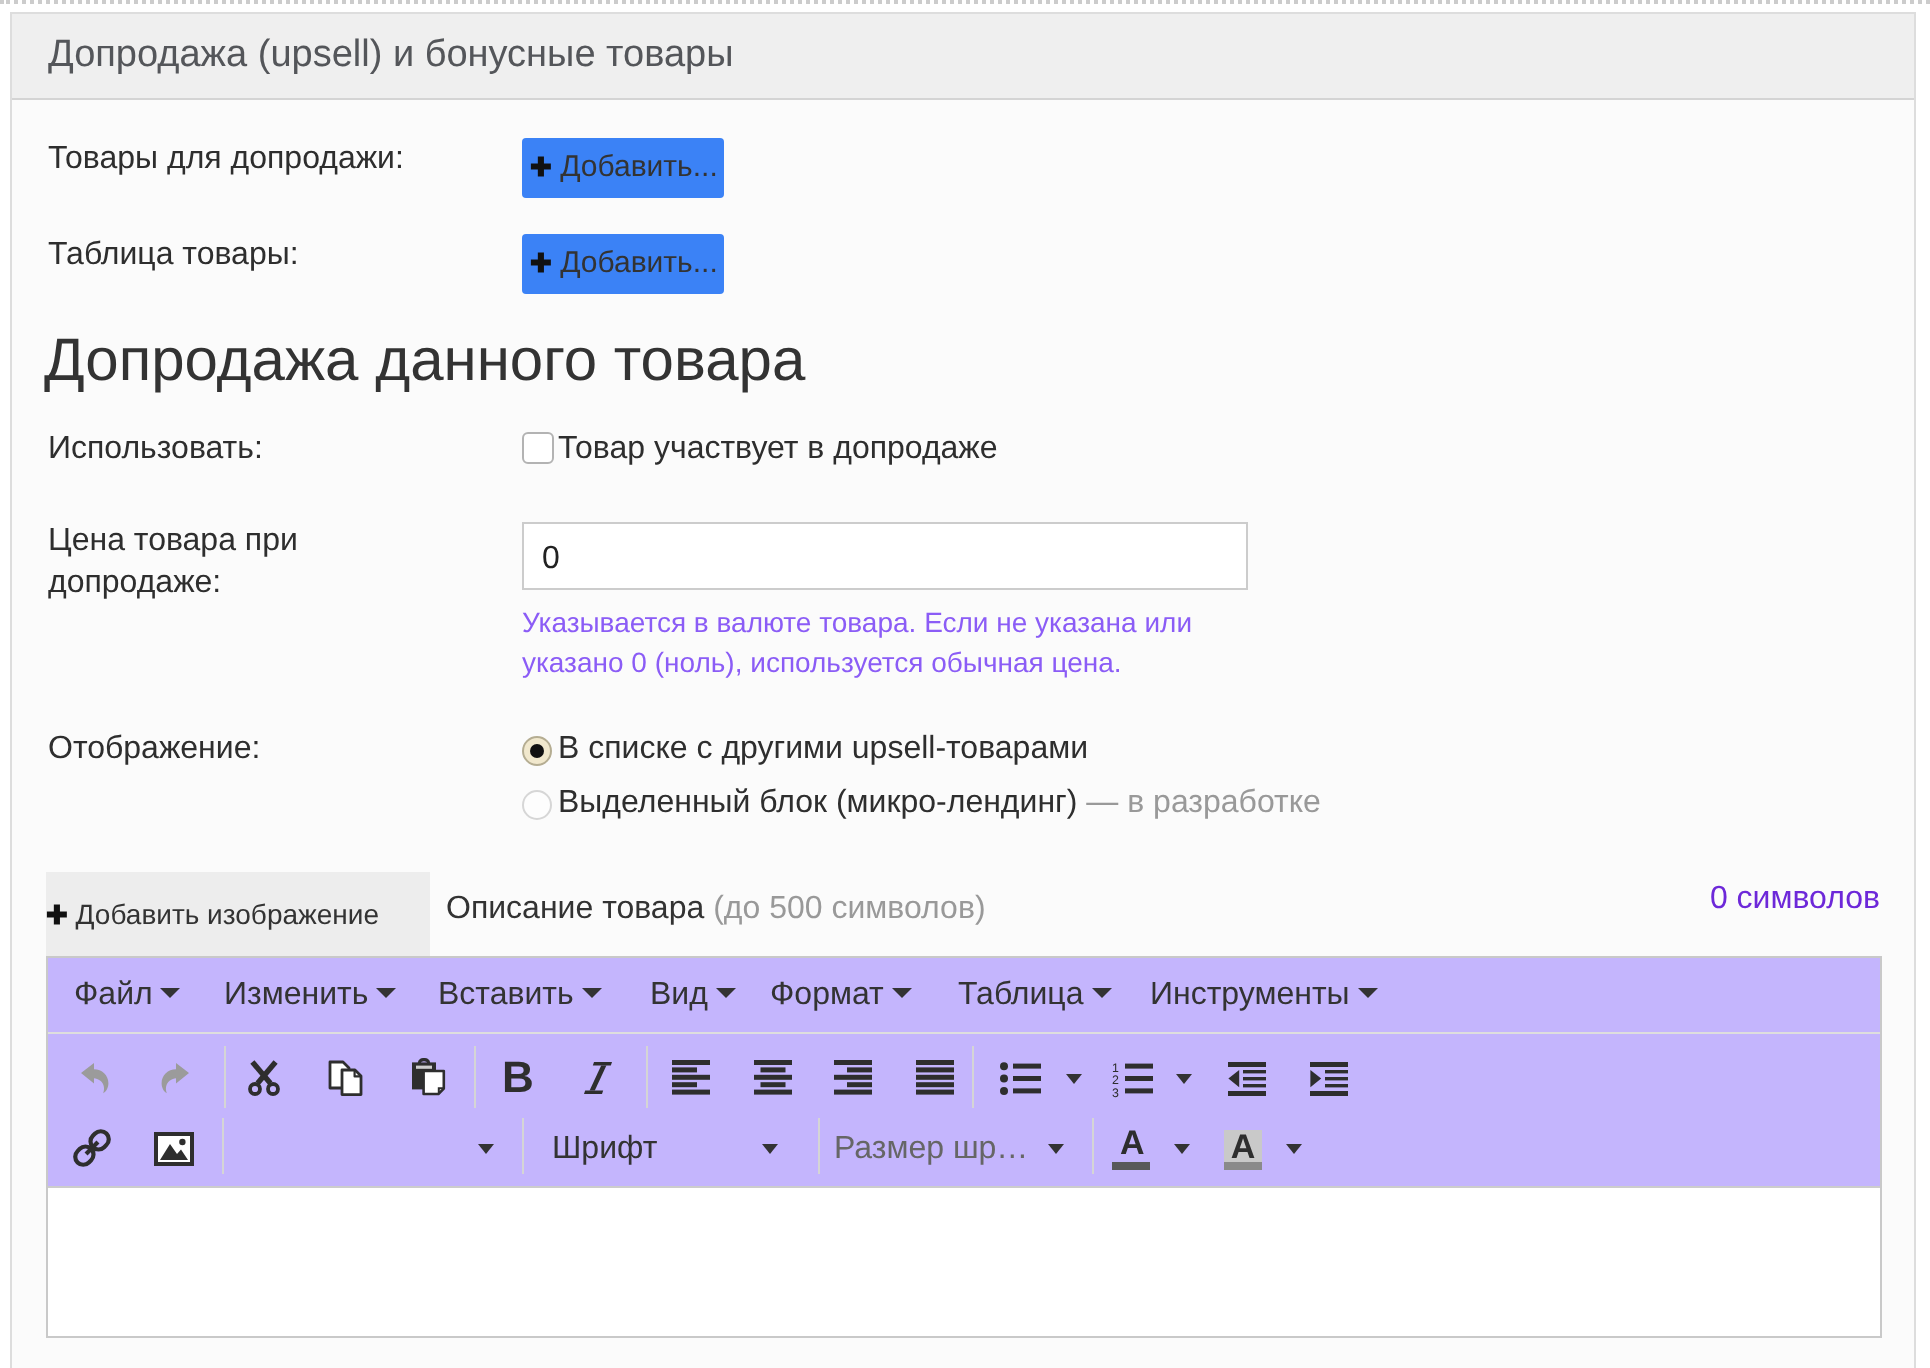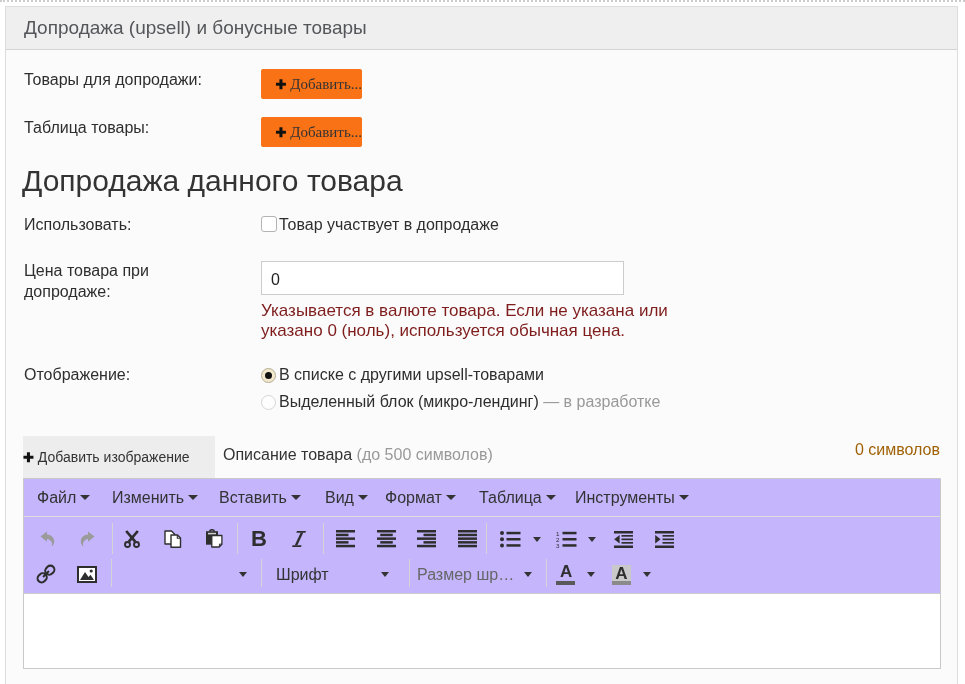--- a/index.html
+++ b/index.html
@@ -3,34 +3,34 @@
 <meta charset="utf-8">
 <style>
 *{margin:0;padding:0;box-sizing:border-box}
 html,body{width:965px;height:684px;background:#fff;font-family:"Liberation Sans",sans-serif;color:#2e2e2e;overflow:hidden}
 body{position:relative}
 #topdots{position:absolute;left:0;top:0;width:965px;height:0;border-top:2px dotted #cccccc}
 #panel{position:absolute;left:5px;top:6px;width:953px;height:678px;border:1px solid #ddd;border-bottom:none;background:#fbfbfb}
 #phead{height:43px;background:#efefef;border-bottom:1px solid #d4d4d4;color:#54565a;font-size:19px;line-height:42px;padding-left:18px}
 .lbl{position:absolute;font-size:16px;color:#2e2e2e;line-height:21px}
 .gray{color:#999}
-.btn{position:absolute;background:#f97316;border:none;border-radius:2px;font-size:15px;color:#333;text-align:right;padding-left:4px;font-family:Liberation Serif, serif}
+.btn{position:absolute;background:#3b82f6;border:none;border-radius:2px;font-size:15px;color:#333;text-align:left;padding-left:4px;font-family:Liberation Sans, sans-serif}
 .btn b{font-size:13px;font-weight:bold;color:#111}
 #h1{position:absolute;left:22px;top:164px;font-size:30px;font-weight:normal;color:#333;line-height:34px;letter-spacing:0}
 #cb{position:absolute;left:261px;top:216px;width:16px;height:16px;border:1px solid #b3b3b3;border-radius:3px;background:#fff}
 #price{position:absolute;left:261px;top:261px;width:363px;height:34px;border:1px solid #ccc;background:#fff;font-size:16px;color:#222;padding-left:9px;padding-top:3px;font-family:"Liberation Sans",sans-serif}
-#help{position:absolute;left:261px;top:301px;font-size:17px;color:#7f1d1d;line-height:20px}
+#help{position:absolute;left:261px;top:301px;font-size:14px;color:#8b5cf6;line-height:20px}
 .radio{position:absolute;width:15px;height:15px;border-radius:50%}
 #r1{left:261px;top:368px;background:#f1e8cd;border:1px solid #b5ad92}
 #r1 i{position:absolute;left:3px;top:3px;width:7px;height:7px;border-radius:50%;background:#111}
 #r2{left:261px;top:395px;background:#fdfdfd;border:1px solid #d6d6d6}
 #tab{position:absolute;left:23px;top:436px;width:192px;height:42px;background:#ededed;font-size:14px;color:#333;text-align:left;line-height:42px}
 #tab b{font-size:13px;color:#111}
 #desc{position:absolute;left:223px;top:446px;font-size:16px;color:#333}
-#count{position:absolute;right:25px;top:441px;font-size:16px;color:#a16207}
+#count{position:absolute;right:25px;top:441px;font-size:16px;color:#6d28d9}
 #editor{position:absolute;left:23px;top:478px;width:918px;height:191px;border:1px solid #c9c9c9;background:#c4b5fd}
 #mbar{position:absolute;left:0;top:0;width:916px;height:38px;border-bottom:1px solid #dedede}
 .mi{position:absolute;top:0;height:38px;line-height:38px;font-size:16px;color:#333;white-space:nowrap}
 .caret{display:inline-block;width:0;height:0;border-left:5px solid transparent;border-right:5px solid transparent;border-top:5px solid #333;vertical-align:middle;margin-left:4px;margin-top:-2px}
 #trow2{position:absolute;left:0;top:38px;width:916px;height:39px}
 #trow3{position:absolute;left:0;top:77px;width:916px;height:37px}
 .sep{position:absolute;top:6px;width:1px;height:31px;background:#d5d5d5}
 .icon{position:absolute}
 #econtent{position:absolute;left:0;top:114px;width:916px;height:75px;background:#fff;border-top:1px solid #ccc}
 .dd{position:absolute;top:0;height:37px;line-height:37px;font-size:16px;color:#333}

